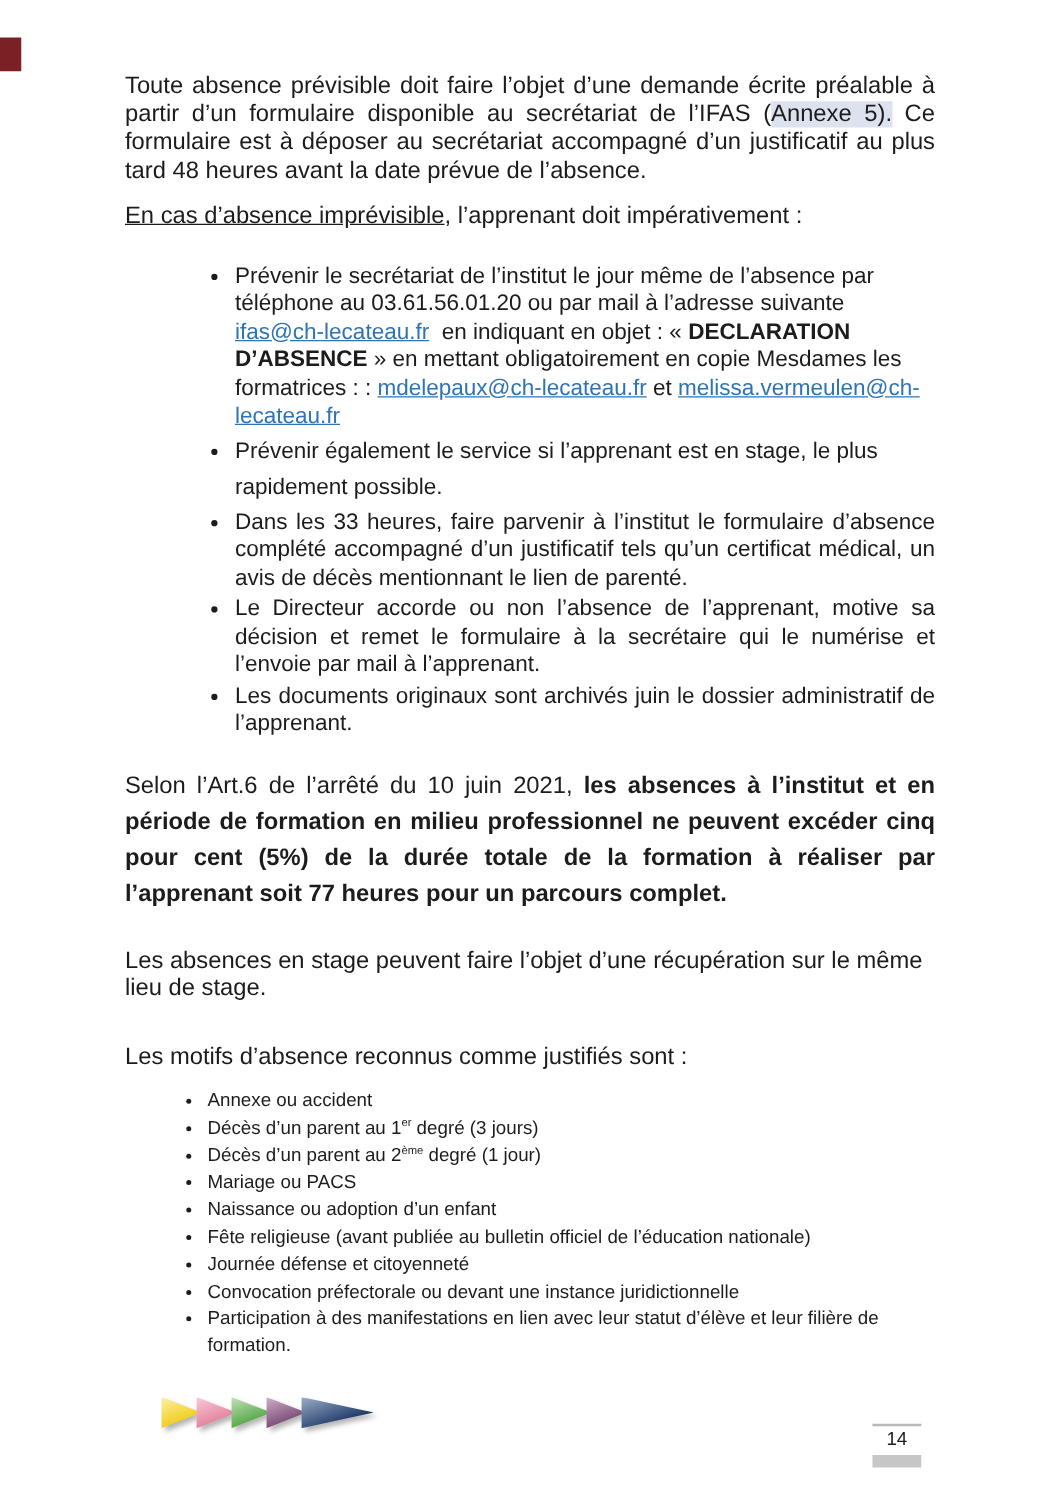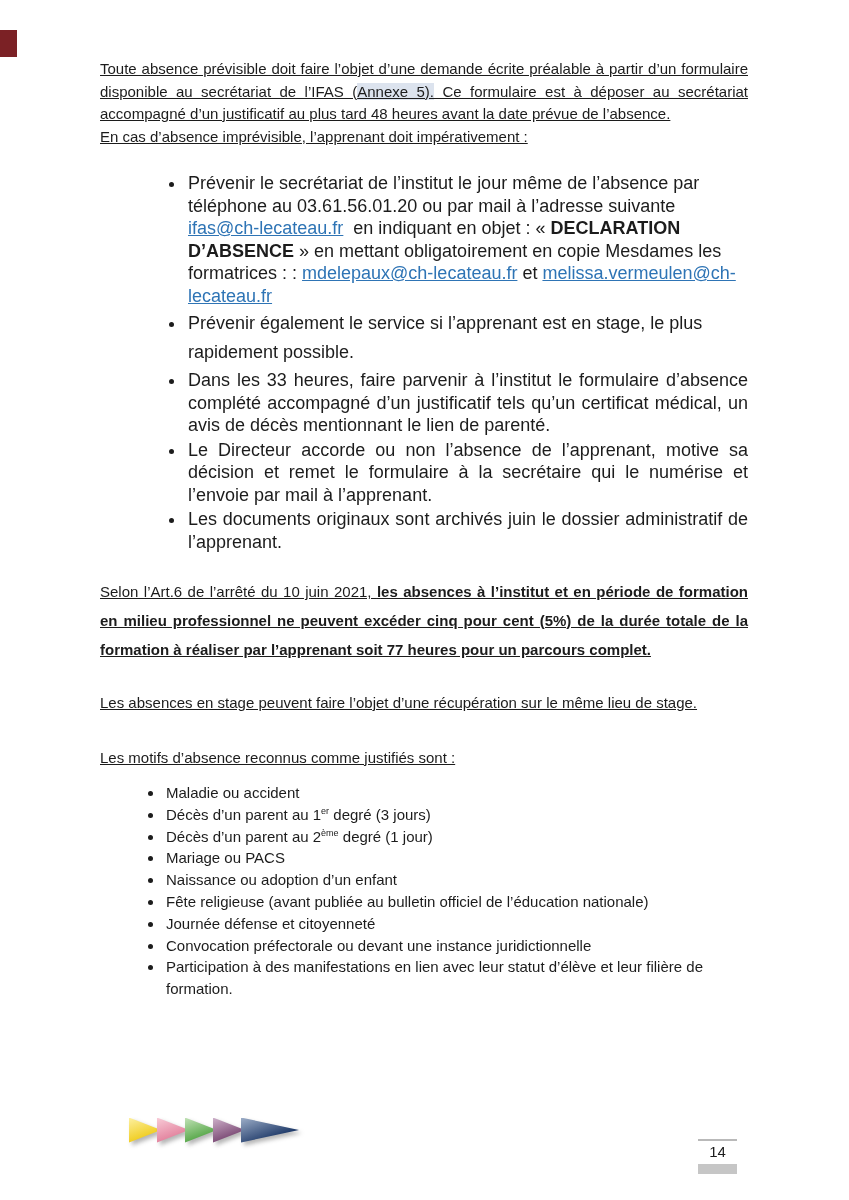--- a/index.html
+++ b/index.html
@@ -5,23 +5,23 @@
   html,body{margin:0;padding:0;}
   body{
     width:849px;height:1200px;position:relative;background:#ffffff;
     font-family:"Liberation Sans",sans-serif;color:#1c1c1c;overflow:hidden;
   }
   .edge-marker{
     position:absolute;left:0;top:30px;width:17px;height:27px;
     background:var(--edge-marker,#7b2125);
   }
   .content{position:absolute;left:100px;top:58px;width:648px;}
-  p{margin:0;font-size:15px;line-height:22.5px;text-decoration:underline;}
+  p{margin:0;font-size:19px;line-height:22.5px;}
   .p-justify{text-align:justify;}
-  .h-imprevisible{}
+  .h-imprevisible{margin-top:14px;}
   .ul{text-decoration:underline;}
   .hl{background:var(--highlight,#dce3ee);}
   a.link{color:var(--link,#2e74b5);text-decoration:underline;cursor:pointer;}
   strong{font-weight:700;}
   sup{font-size:9px;line-height:0;}
   ul{list-style:disc;}
   ul.steps{margin:24px 0 0;padding-left:86px;}
   ul.steps li{font-size:18px;line-height:22.5px;margin:0 0 2px;padding-left:2px;}
   ul.steps li:nth-child(2){line-height:29px;}
   ul.steps li:nth-child(n+3){text-align:justify;}
@@ -62,21 +62,21 @@
     </ul>
 
   <p class="art6">Selon l’Art.6 de l’arrêté du 10 juin 2021, <strong>les absences à l’institut et en période de formation en milieu professionnel ne peuvent excéder cinq pour cent (5%) de la durée totale de la formation à réaliser par l’apprenant soit 77 heures pour un parcours complet.</strong></p>
 
   <p class="recup">Les absences en stage peuvent faire l’objet d’une récupération sur le même lieu de stage.</p>
 
 
   <p class="motifs-h">Les motifs d’absence reconnus comme justifiés sont :</p>
 
   <ul class="motifs">
-      <li>Maladie ou accident</li>
+      <li>Annexe ou accident</li>
       <li>Décès d’un parent au 1<sup>er</sup> degré (3 jours)</li>
       <li>Décès d’un parent au 2<sup>ème</sup> degré (1 jour)</li>
       <li>Mariage ou PACS</li>
       <li>Naissance ou adoption d’un enfant</li>
       <li>Fête religieuse (avant publiée au bulletin officiel de l’éducation nationale)</li>
       <li>Journée défense et citoyenneté</li>
       <li>Convocation préfectorale ou devant une instance juridictionnelle</li>
       <li>Participation à des manifestations en lien avec leur statut d’élève et leur filière de formation.</li>
     </ul>
 

